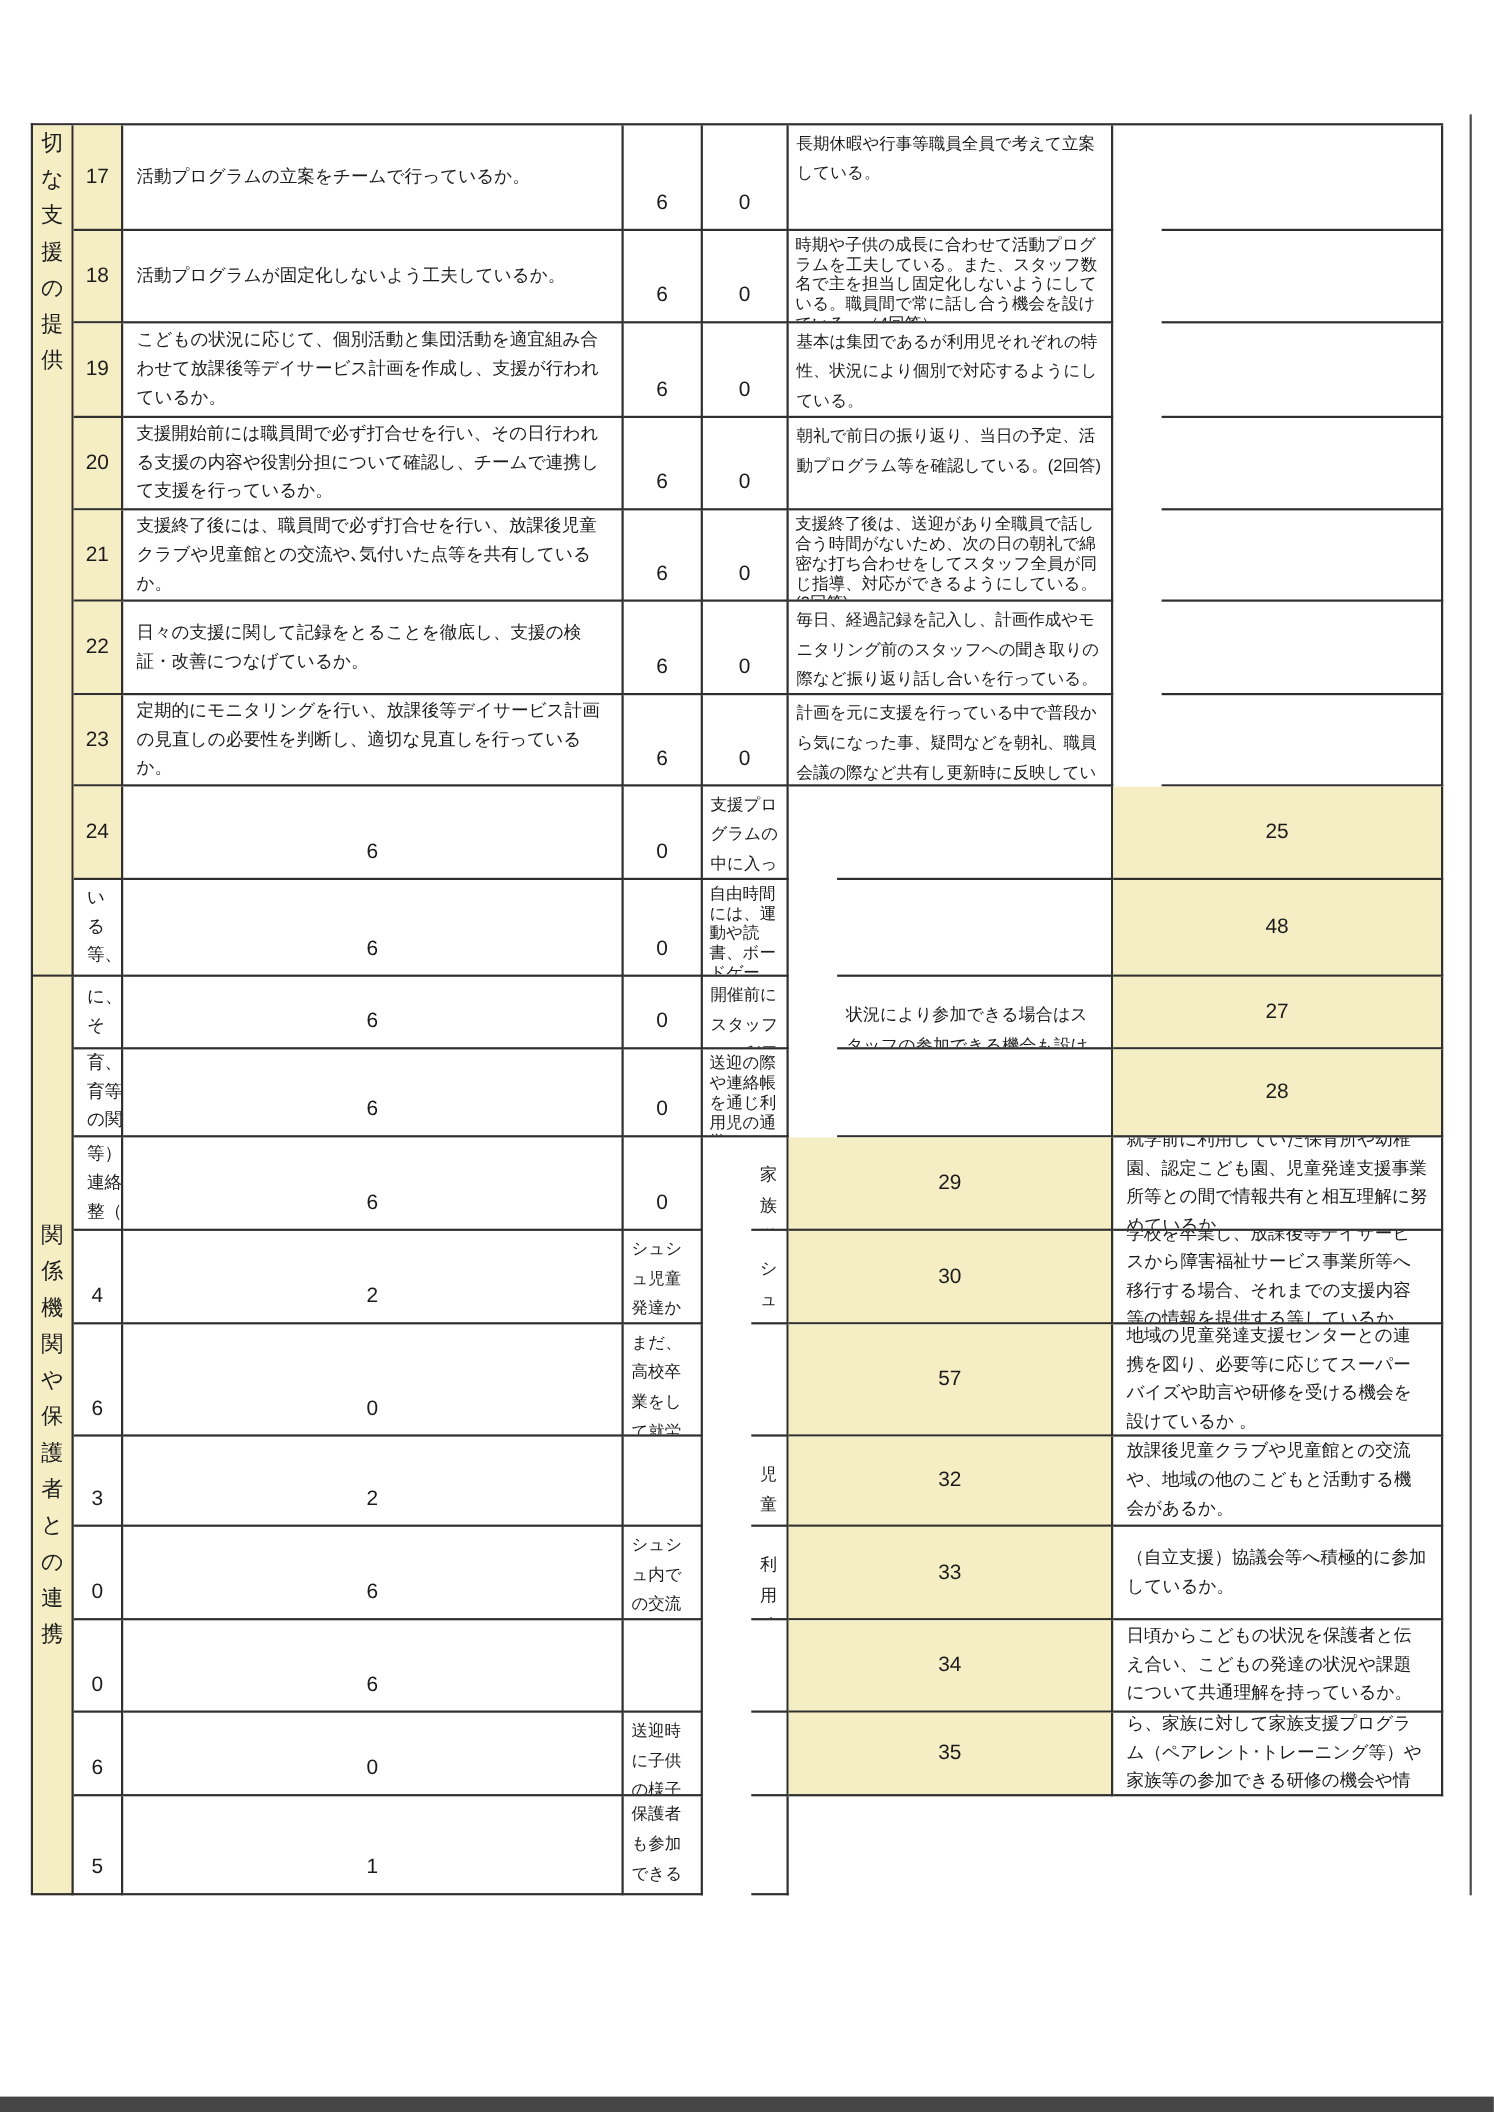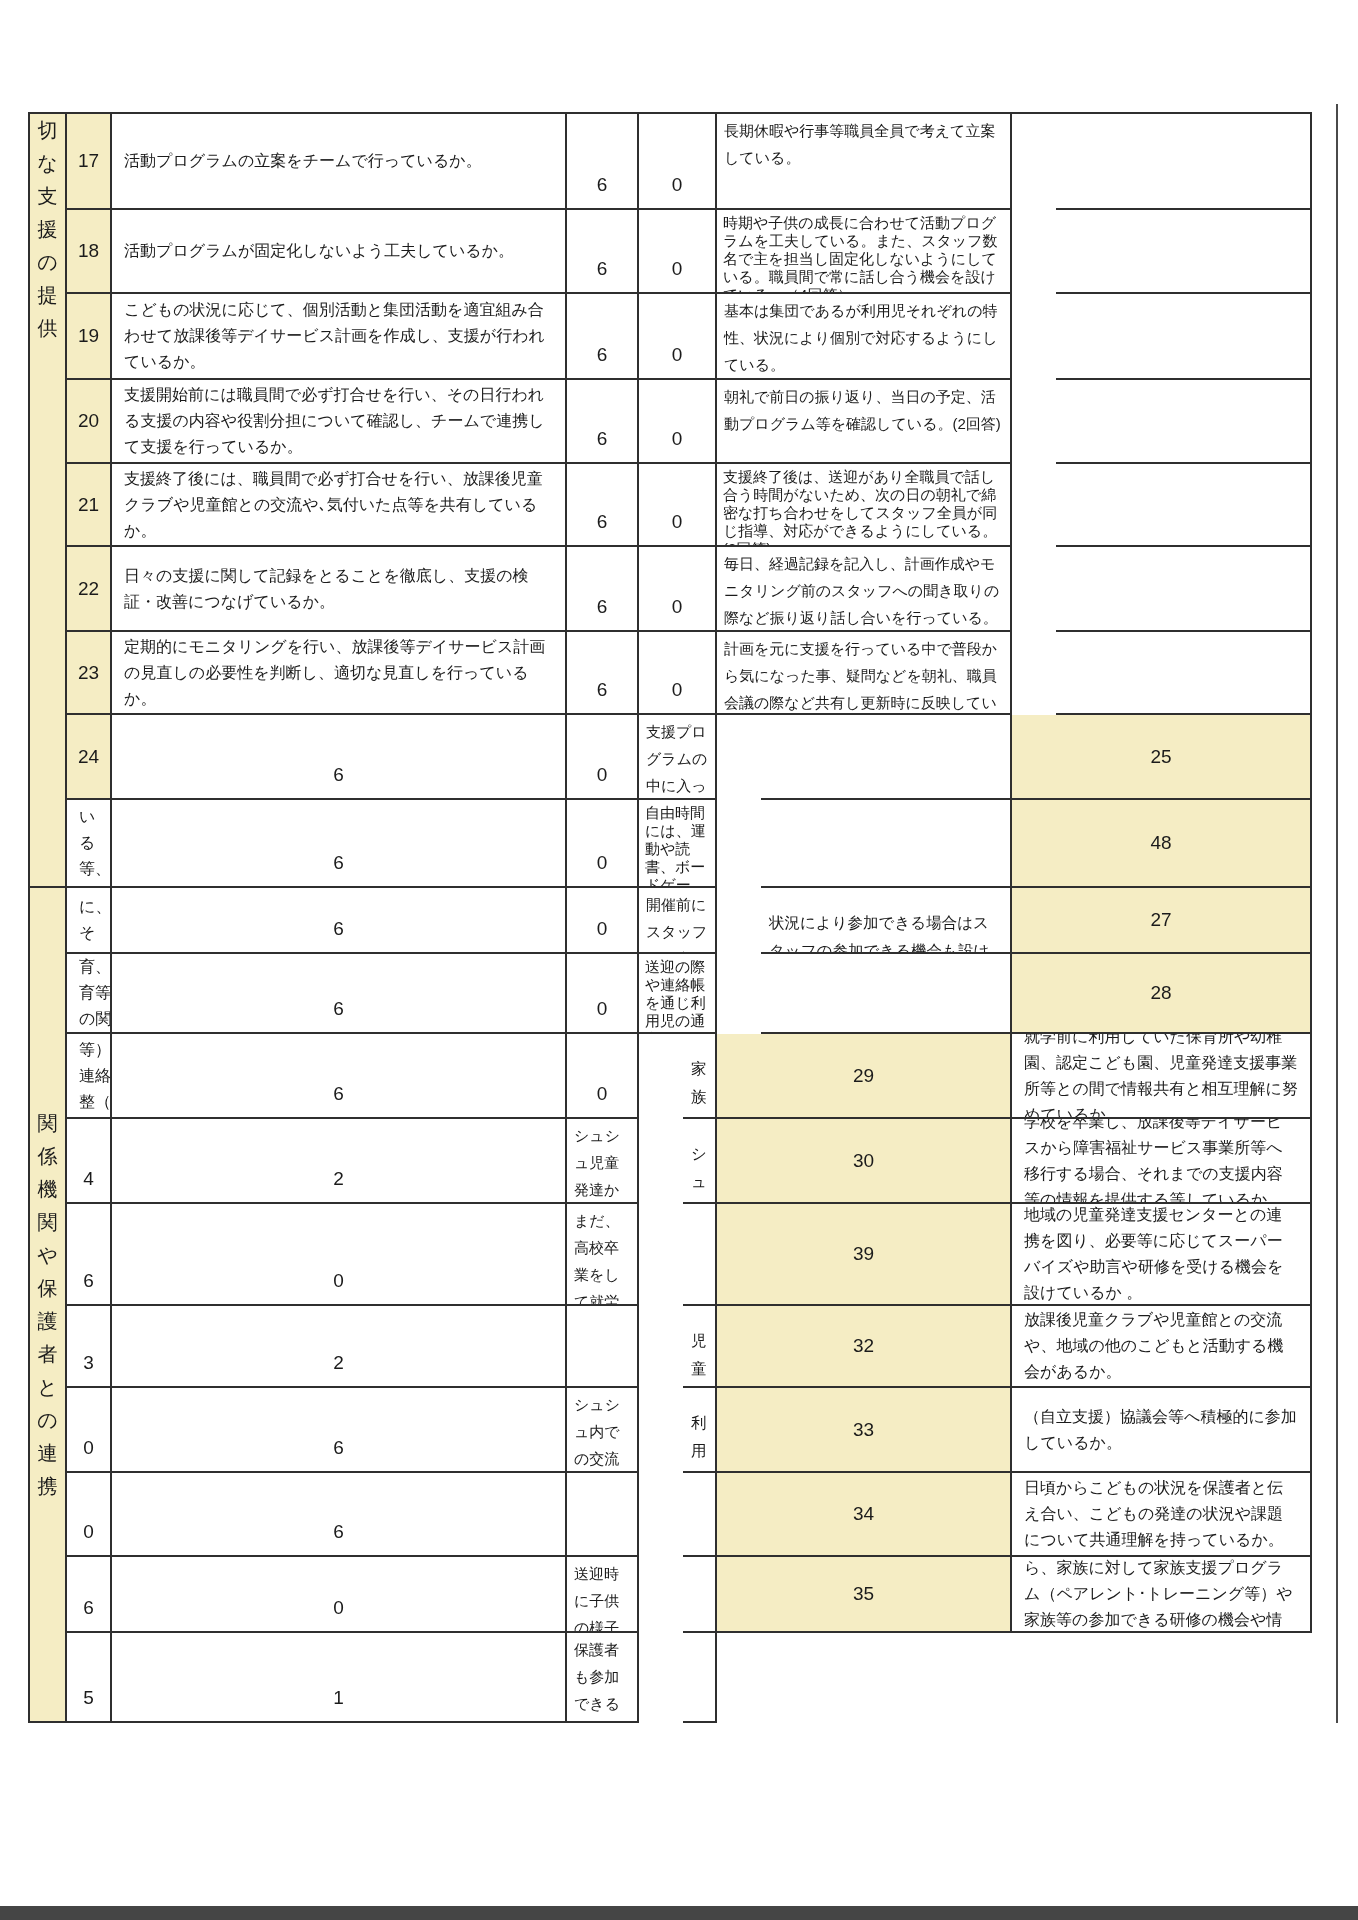--- a/index.html
+++ b/index.html
@@ -159,21 +159,21 @@
     <div class="cell score">4</div>
     <div class="cell score">2</div>
     <div class="cell comment">シュシュ児童発達からの子供に対しては就学前の年長児学習には参加している。</div>
     <div class="cell improvement">シュシュ児童発達との連携はできているが他の保育園等の情報共有は難しい。</div>
     <div class="cell num">30</div>
     <div class="cell q">学校を卒業し、放課後等デイサービスから障害福祉サービス事業所等へ移行する場合、それまでの支援内容等の情報を提供する等しているか。</div>
     <div class="cell score">6</div>
     <div class="cell score">0</div>
     <div class="cell comment">まだ、高校卒業をして就労した利用児はいないが、他事業所へ移行した利用児に関しては引継ぎや退所後も情報共有などを行っている。</div>
     <div class="cell improvement"></div>
-    <div class="cell num">39</div>
+    <div class="cell num">57</div>
     <div class="cell q">地域の児童発達支援センターとの連携を図り、必要等に応じてスーパーバイズや助言や研修を受ける機会を設けているか 。</div>
     <div class="cell score">3</div>
     <div class="cell score">2</div>
     <div class="cell comment"></div>
     <div class="cell improvement">児童発達支援センターとの連携は図れていないが、研修を受ける機会はある。</div>
     <div class="cell num">32</div>
     <div class="cell q">放課後児童クラブや児童館との交流や、地域の他のこどもと活動する機会があるか。</div>
     <div class="cell score">0</div>
     <div class="cell score">6</div>
     <div class="cell comment">シュシュ内での交流をしている。(2回答)</div>

